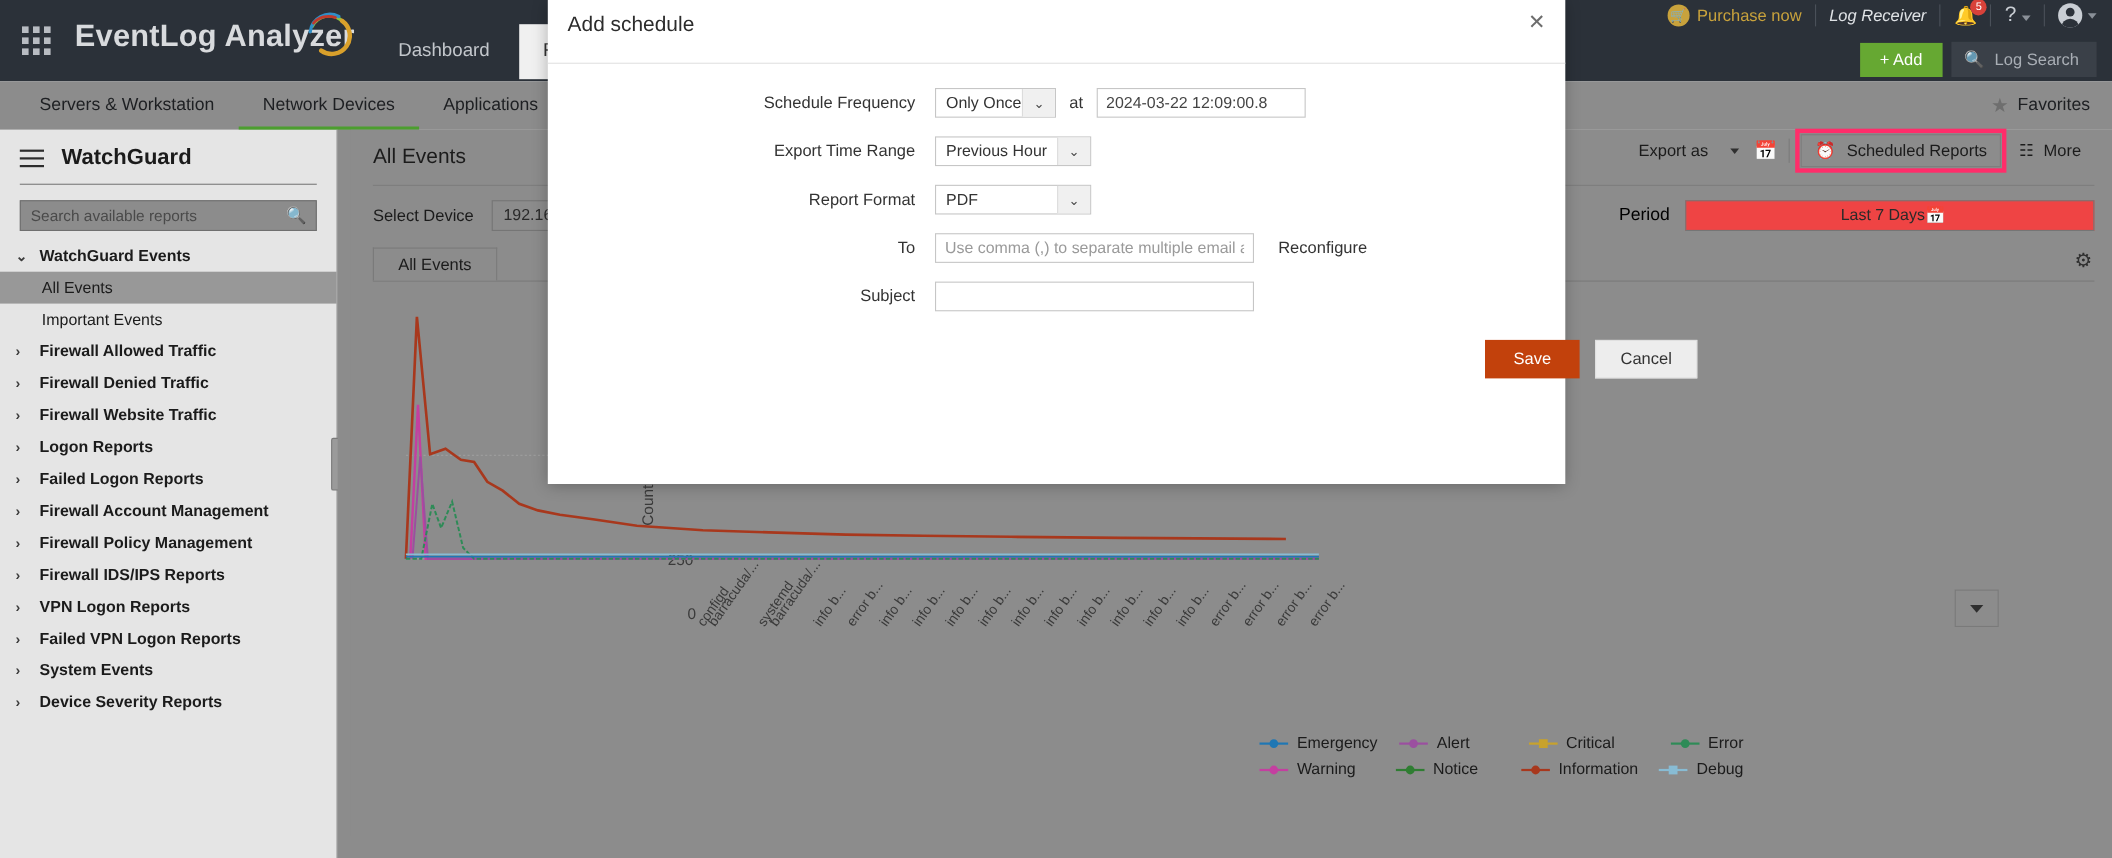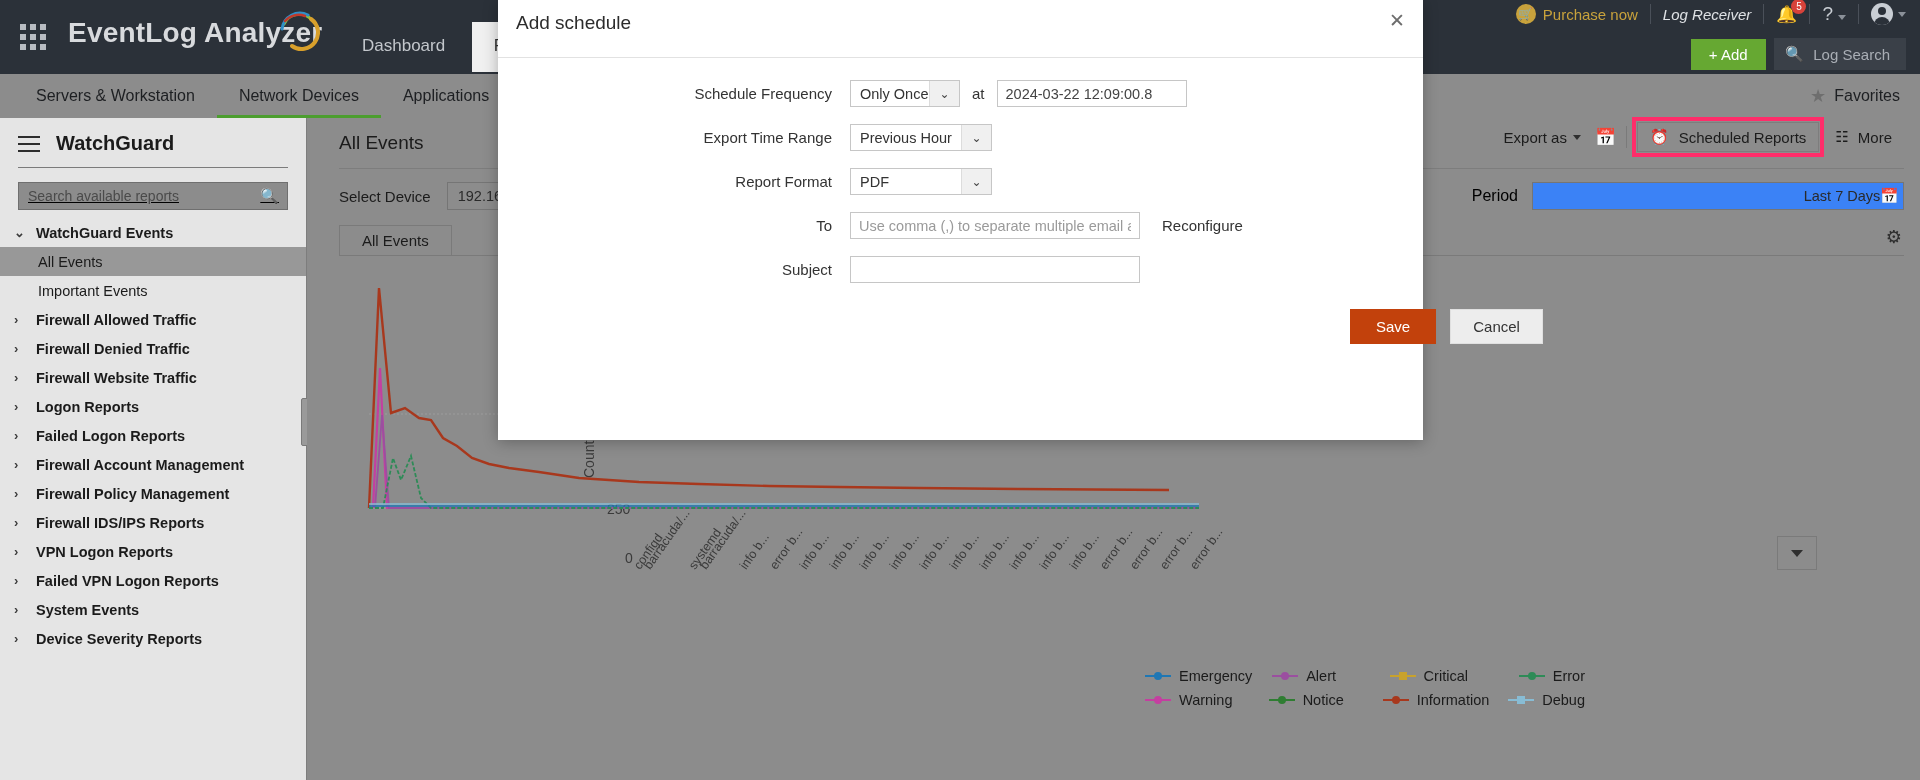--- a/index.html
+++ b/index.html
@@ -117,21 +117,21 @@
     background: #e5e5e5; border-right: 1px solid #7d7d7d;
   }
   .sb-head { display: flex; align-items: center; gap: 16px; padding: 14px 18px 12px 18px; }
   .hamb { width: 22px; display: flex; flex-direction: column; gap: 5px; }
   .hamb i { height: 2px; background: #2d2d2d; display: block; }
   .sb-title { font-size: 20px; color: #1b1b1b; font-weight: bold; }
   .sb-divider { height: 1px; background: #7b7b7b; margin: 0 18px; }
   .sb-search {
     margin: 14px 18px 8px 18px; height: 28px; background: #8c8c8c;
     border: 1px solid #6f6f6f; display: flex; align-items: center;
-    padding: 0 8px 0 9px; justify-content: space-between; text-decoration: underline;
+    padding: 0 8px 0 9px; justify-content: space-between;
   }
   .sb-search span { color: #4a4a4a; font-size: 14px; }
   .sb-search .mag { color: #3a3a3a; font-size: 15px; }
   .tree { margin-top: 6px; }
   .tree-item {
     display: flex; align-items: center; gap: 10px;
     height: 29px; padding-left: 14px; color: #1b1b1b; font-size: 14.5px;
     cursor: pointer;
   }
   .tree-item.group { font-weight: bold; }
@@ -150,39 +150,39 @@
   .content-card {
     position: absolute; left: 12px; top: 0px; right: 0px; bottom: 20px;
     background: #8c8c8c;
   }
   .page-title { position: absolute; left: 20px; top: 14px; font-size: 19px; color: #1b1b1b; }
   .title-rule { position: absolute; left: 20px; top: 50px; right: 16px; height: 1px; background: #7d7d7d; }
   .toolbar-row {
     position: absolute; right: 16px; top: 4px; display: flex; align-items: center; gap: 0;
     font-size: 15px; color: #1b1b1b;
   }
-  .exportas { display: flex; align-items: center; gap: 1px; padding: 0 14px; }
+  .exportas { display: flex; align-items: center; gap: 15px; padding: 0 14px; }
   .tb-sep { width: 1px; height: 22px; background: #7a7a7a; margin: 0 10px; }
   .sched-btn {
     display: flex; align-items: center; gap: 10px; padding: 5px 12px;
     border: 1px solid #7d7d7d; background: #8c8c8c;
     outline: 4px solid #ff2d6a; outline-offset: 1px;
   }
   .more-btn { display: flex; align-items: center; gap: 9px; padding: 0 12px 0 16px; }
 
   .devrow { position: absolute; left: 20px; top: 64px; display: flex; align-items: center; gap: 16px; }
   .devrow .lbl { font-size: 15px; color: #1b1b1b; }
   .dev-select {
     width: 292px; height: 28px; border: 1px solid #757575; background: #8c8c8c;
     display: flex; align-items: center; padding: 0 10px; color: #2a2a2a; font-size: 14.5px;
   }
   .periodrow { position: absolute; right: 16px; top: 64px; display: flex; align-items: center; gap: 14px; }
   .period-field {
-    width: 372px; height: 28px; border: 1px solid #757575; background: #3b82f6;
-    display: flex; align-items: center; justify-content: flex-end;
+    width: 372px; height: 28px; border: 1px solid #757575; background: #ef4444;
+    display: flex; align-items: center; justify-content: center;
     padding: 0 4px 0 10px; color: #2a2a2a; font-size: 14.5px;
   }
   .cal-ic { font-size: 15px; color: #2f2f2f; }
 
   .tabs-row {
     position: absolute; left: 20px; top: 104px; right: 16px; height: 34px;
     border-bottom: 1px solid #7a7a7a; display: flex; align-items: flex-end;
   }
   .tab {
     padding: 6px 22px; font-size: 15px; color: #1b1b1b;

